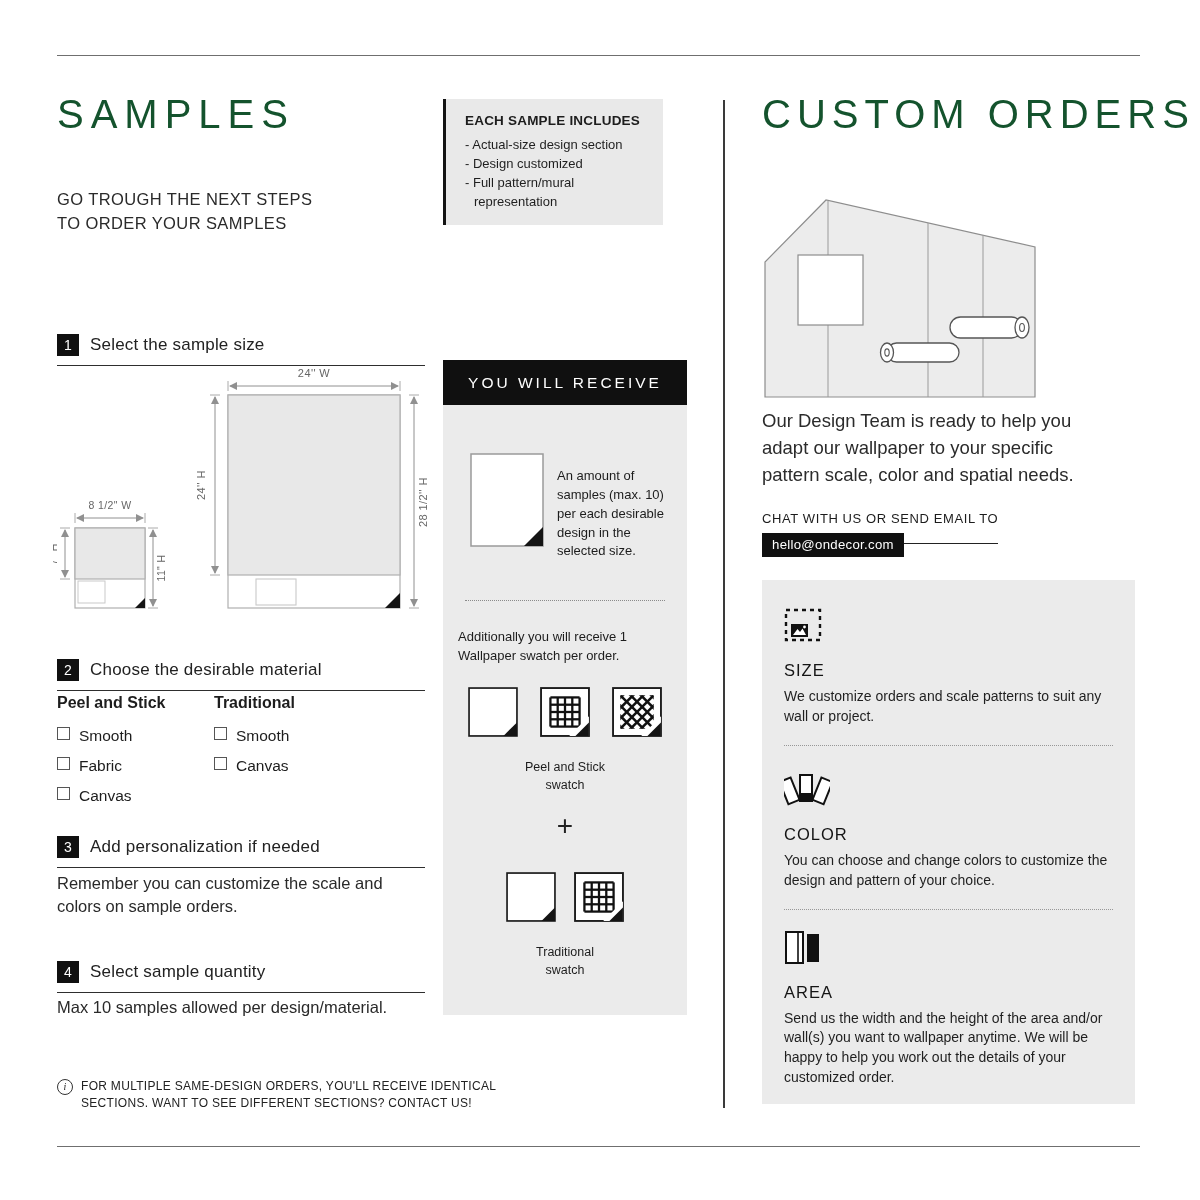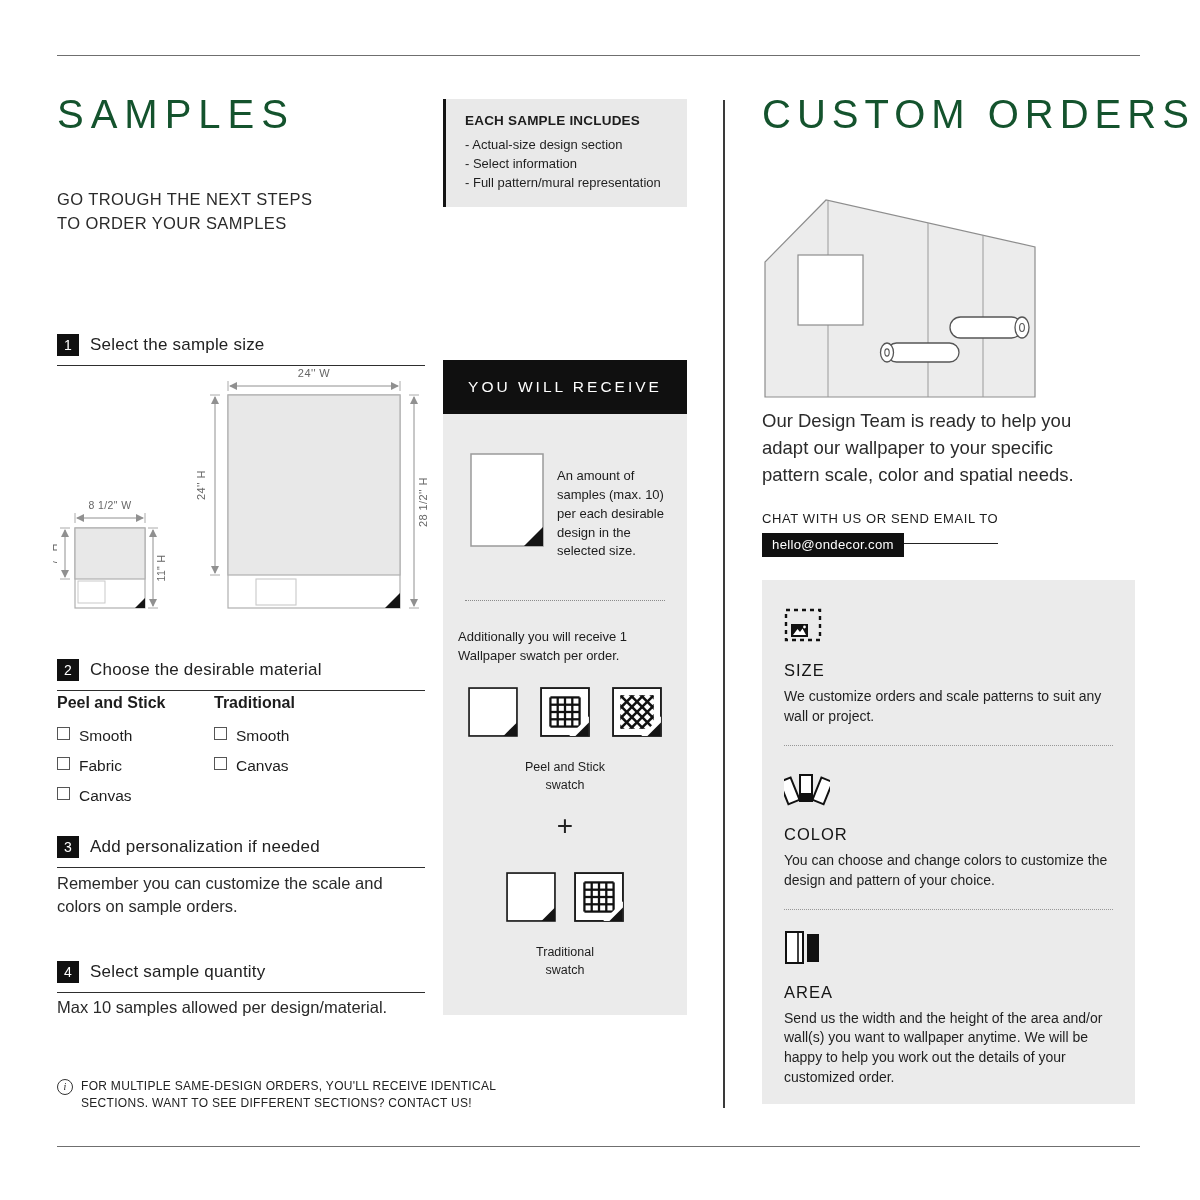--- a/index.html
+++ b/index.html
@@ -37,27 +37,27 @@
   .step3-text{top:872px;width:345px;}
   .step4-text{top:996px;width:380px;}
 
   .footnote{position:absolute;left:57px;top:1078px;width:462px;display:flex;gap:8px;
             font-size:12px;letter-spacing:0.3px;line-height:1.45;color:#222;}
   .info-circle{width:14px;height:14px;border:1.2px solid #333;border-radius:50%;flex:0 0 14px;
                display:inline-flex;align-items:center;justify-content:center;font-size:10px;
                font-style:italic;margin-top:1px;font-family:"Liberation Serif", serif;}
 
   
-  .includes{position:absolute;left:443px;top:99px;width:244px;box-sizing:border-box;
+  .includes{position:absolute;left:443px;top:99px;width:220px;box-sizing:border-box;
             background:#e9e9e9;border-left:3px solid #141414;padding:14px 12px 14px 19px;}
   .includes-title{font-size:13.5px;font-weight:bold;margin:0 0 8px;letter-spacing:0.2px;}
   .includes-item{font-size:13px;line-height:1.45;padding-left:9px;text-indent:-9px;color:#1f1f1f;}
 
   .receive{position:absolute;left:443px;top:360px;width:244px;height:655px;background:#ebebeb;}
-  .receive-header{position:absolute;top:0;left:0;right:0;height:54px;background:#101010;color:#fff;
+  .receive-header{position:absolute;top:0;left:0;right:0;height:45px;background:#101010;color:#fff;
                   display:flex;align-items:center;justify-content:center;font-size:15.5px;letter-spacing:3px;}
   .sheet-icon{position:absolute;left:27px;top:93px;}
   .samples-text{position:absolute;left:114px;top:107px;width:120px;font-size:13px;line-height:1.45;}
   .recv-divider{position:absolute;left:22px;right:22px;top:240px;border-top:1.5px dotted #8a8a8a;}
   .additional-text{position:absolute;left:15px;right:15px;top:268px;text-align:left;
                    font-size:13px;line-height:1.45;}
   .swatch-row1{position:absolute;left:0;right:0;top:327px;display:flex;justify-content:center;gap:22px;}
   .swatch-row2{position:absolute;left:0;right:0;top:512px;display:flex;justify-content:center;gap:18px;}
   .swatch-label{position:absolute;left:0;right:0;text-align:center;font-size:12.5px;line-height:1.4;}
   .peel-label{top:399px;} .trad-label{top:584px;}
@@ -186,21 +186,21 @@
   <div class="body-text step4-text">Max 10 samples allowed per design/material.</div>
 
   <div class="footnote">
     <span class="info-circle">i</span>
     <span>FOR MULTIPLE SAME-DESIGN ORDERS, YOU'LL RECEIVE IDENTICAL SECTIONS. WANT TO SEE DIFFERENT SECTIONS? CONTACT US!</span>
   </div>
 
   <div class="includes">
     <p class="includes-title">EACH SAMPLE INCLUDES</p>
     <div class="includes-item">- Actual-size design section</div>
-    <div class="includes-item">- Select information</div>
+    <div class="includes-item">- Design customized</div>
     <div class="includes-item">- Full pattern/mural representation</div>
   </div>
 
   <div class="receive">
     <div class="receive-header">YOU WILL RECEIVE</div>
 
     <svg class="sheet-icon" width="74" height="94" viewBox="0 0 74 94">
       <rect x="1" y="1" width="72" height="92" fill="#ffffff" stroke="#9a9a9a" stroke-width="1.5"></rect>
       <polygon points="73,93 73,74 54,93" fill="#141414"></polygon>
     </svg>

